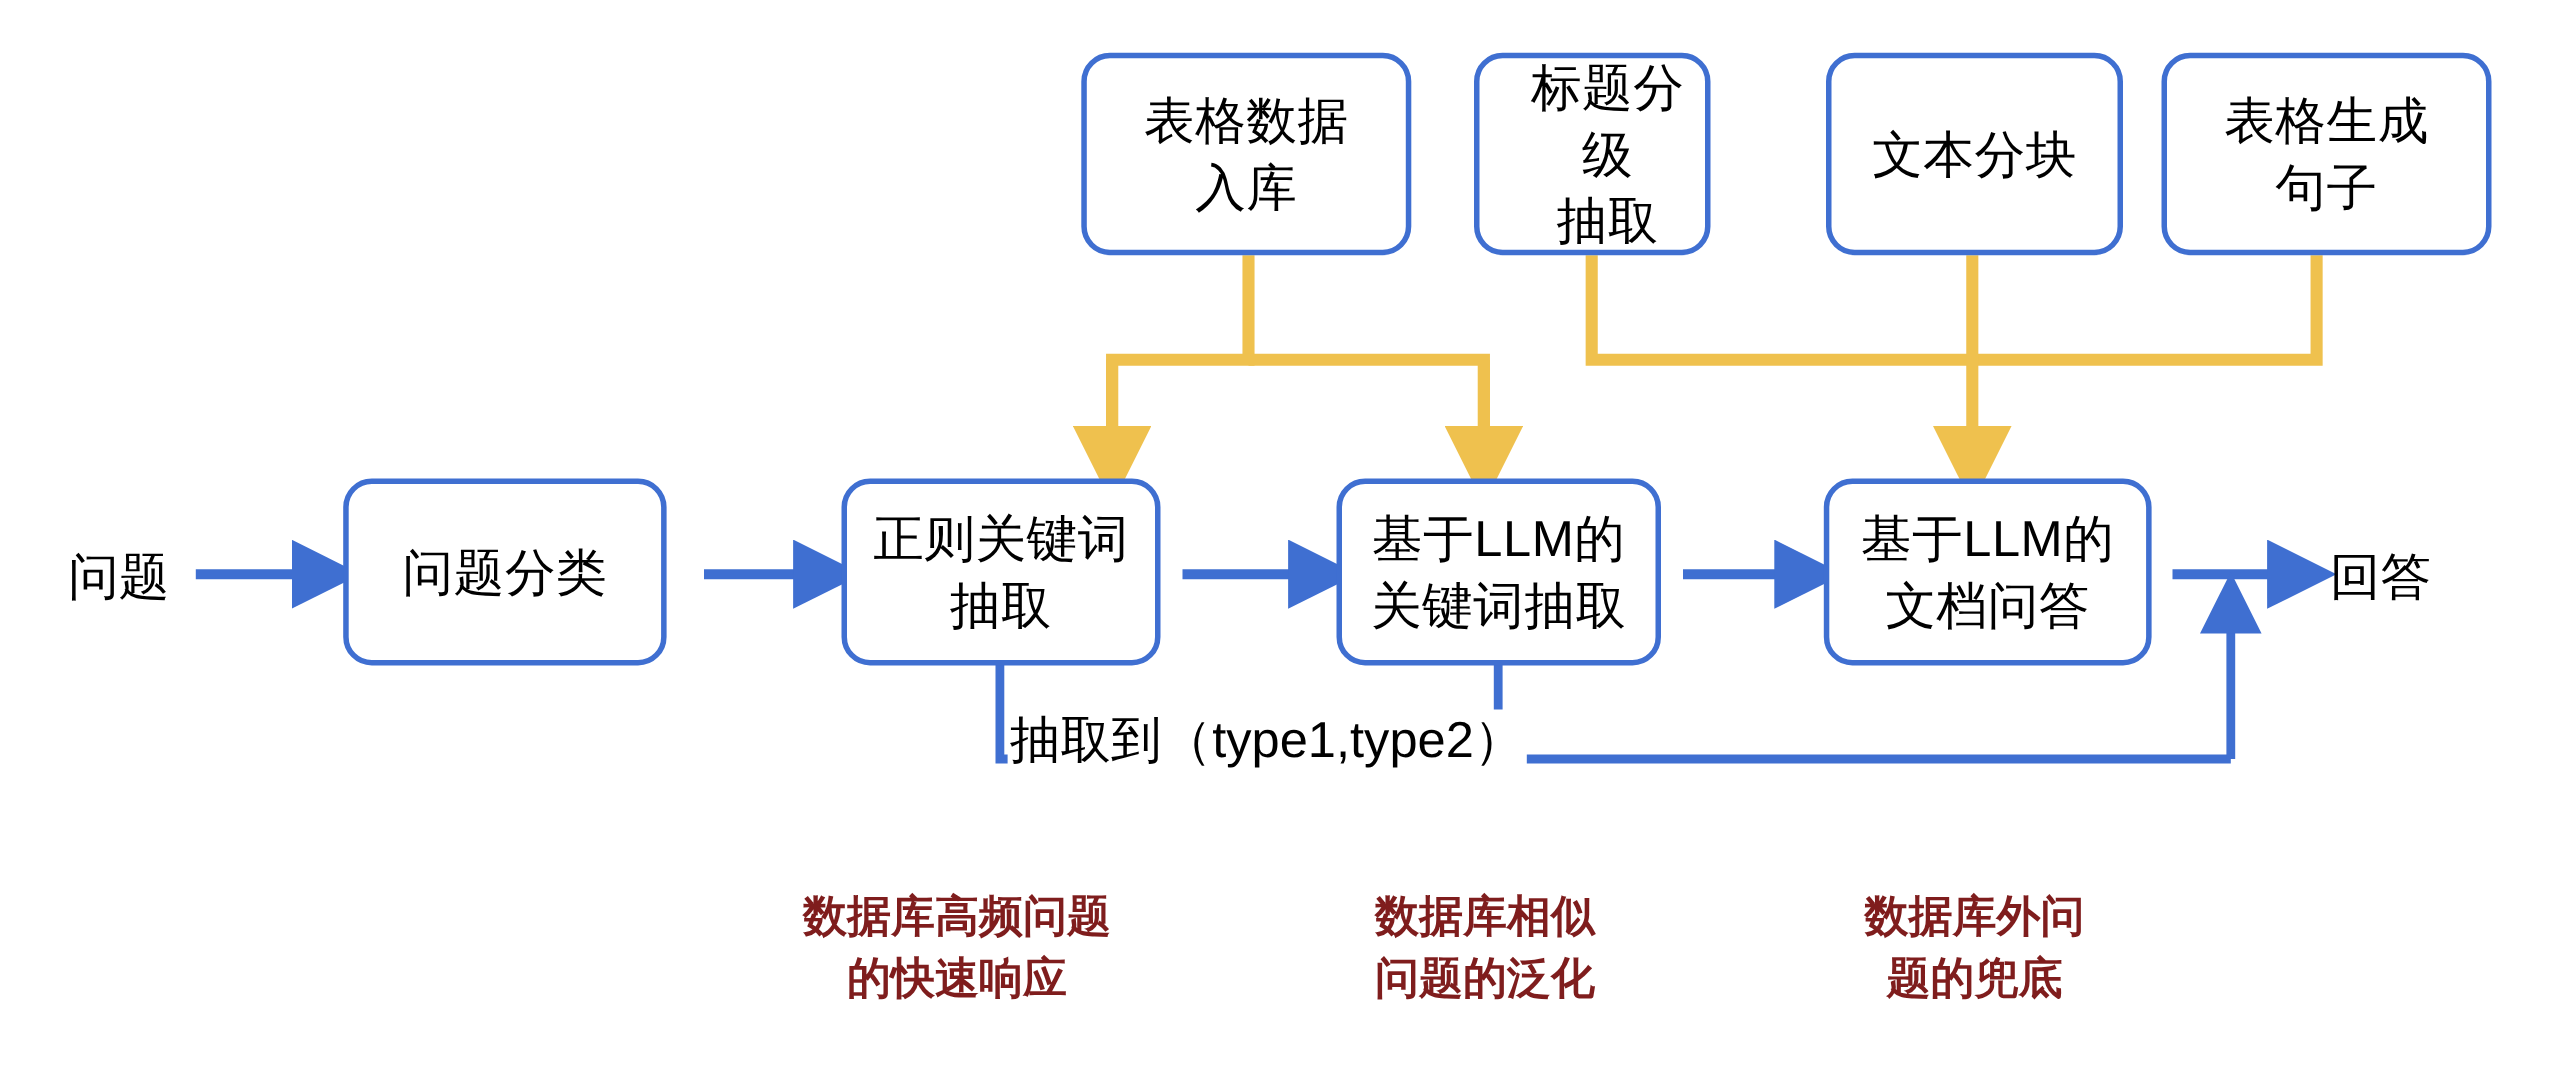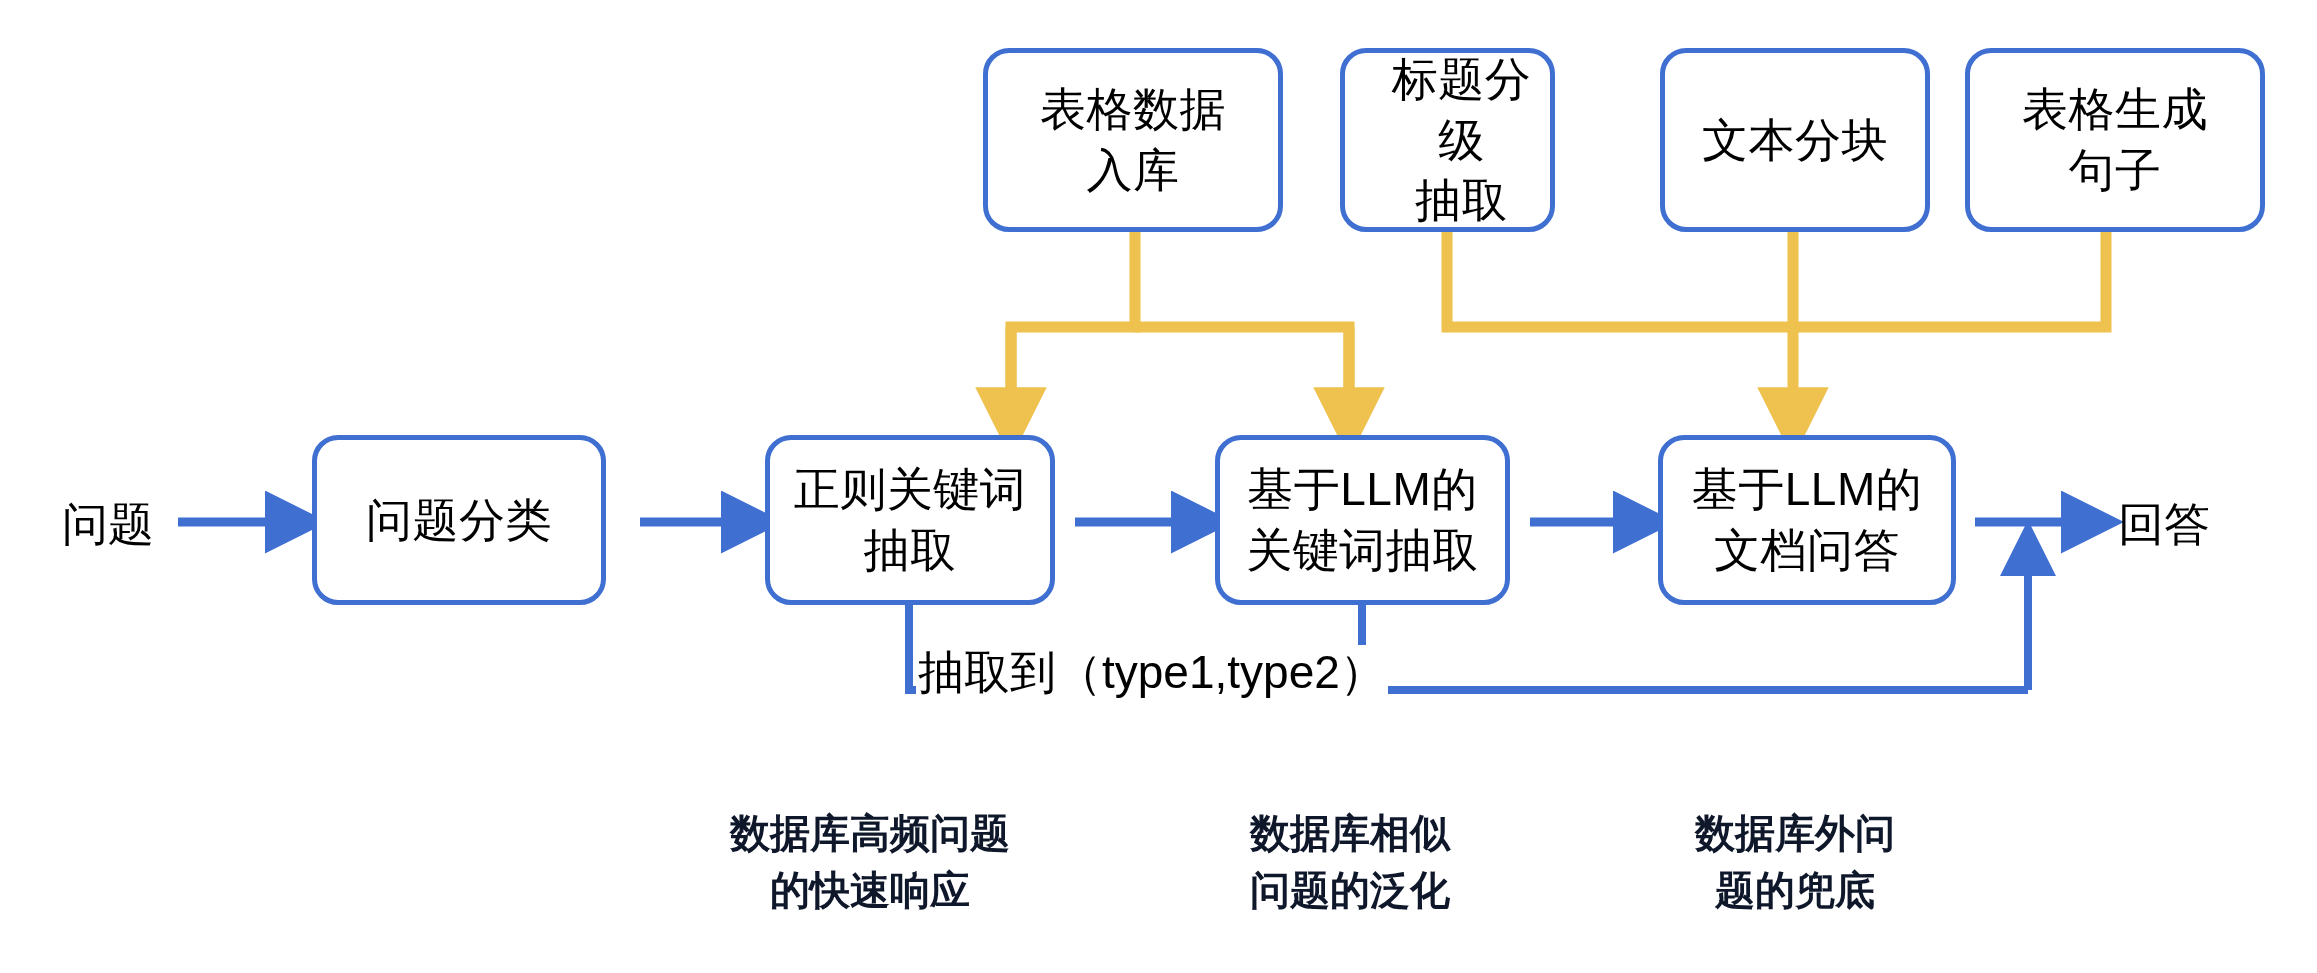--- a/index.html
+++ b/index.html
@@ -59,21 +59,21 @@
     color: #000000;
     font-size: 46px;
     line-height: 1.2;
     white-space: nowrap;
     z-index: 4;
     background: #ffffff;
     padding: 0 2px;
   }
   .caption {
     position: absolute;
-    color: #0f172a;
+    color: #7f1d1d;
     font-weight: bold;
     font-size: 40px;
     line-height: 1.42;
     text-align: center;
     white-space: pre-line;
     z-index: 3;
   }
 </style>
 </head>
 <body>

